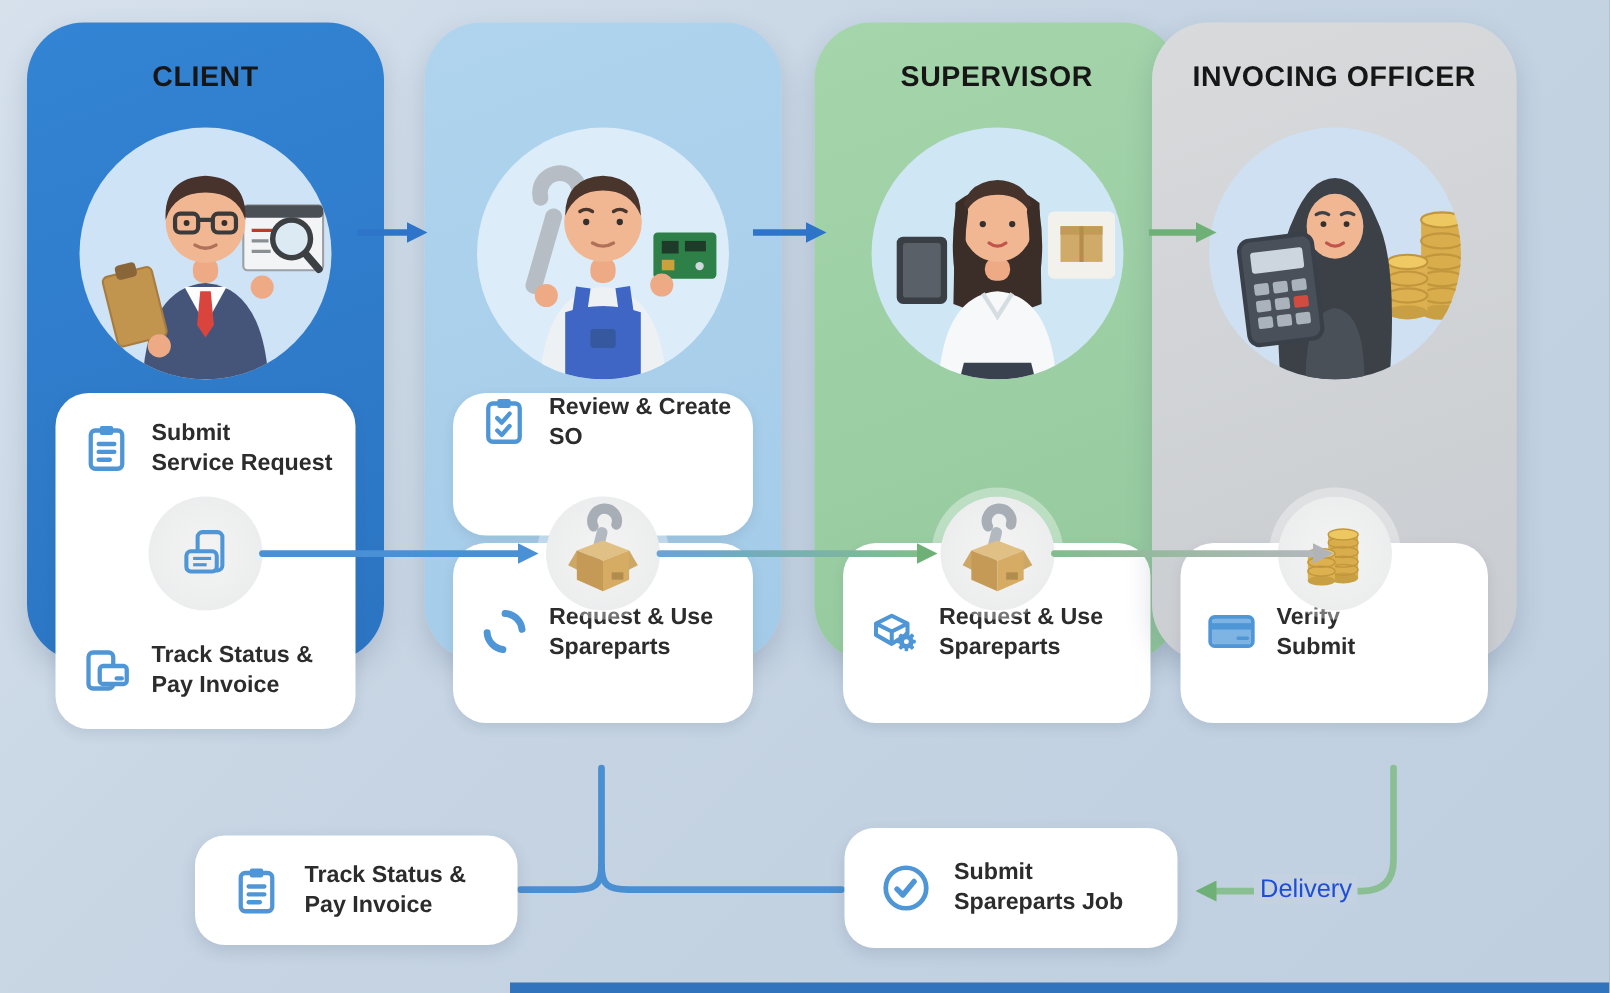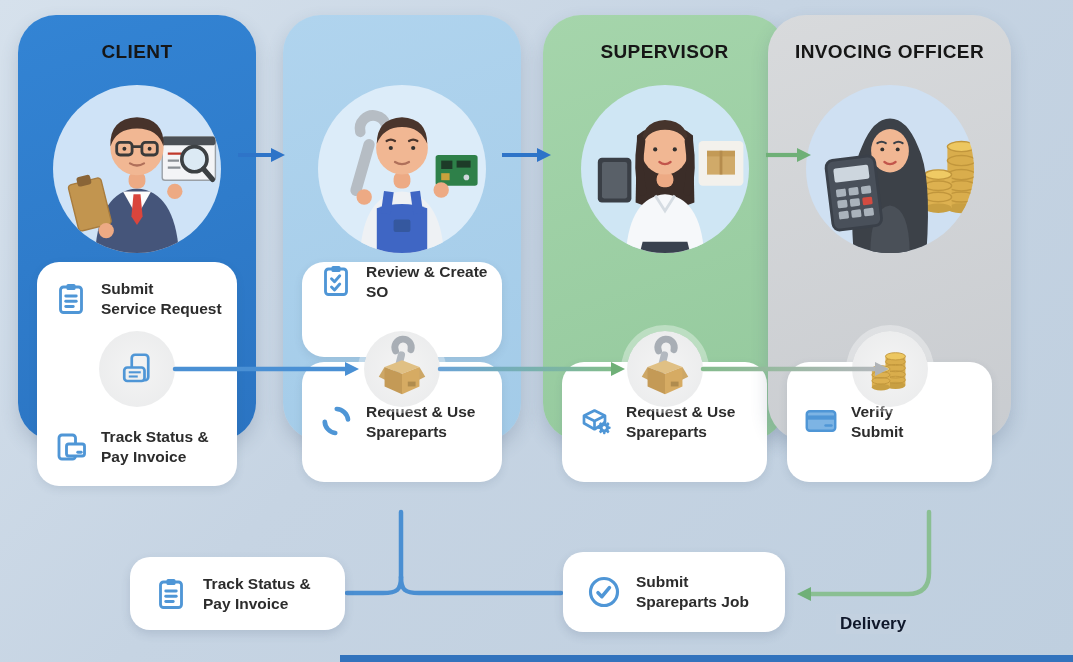--- a/index.html
+++ b/index.html
@@ -40,22 +40,22 @@
        width:76px;height:76px;border-radius:50%;background:radial-gradient(#f4f4f4,#e9eaeb);
        z-index:3;display:flex;align-items:center;justify-content:center;overflow:visible;
        box-shadow:0 0 0 6px rgba(255,255,255,.35);}
   .hub svg{overflow:visible;}
   
   #connector-layer{position:absolute;left:0;top:0;width:1073px;height:662px;z-index:4;pointer-events:none;}
   .bcard{position:absolute;background:#ffffff;border-radius:20px;z-index:5;
        box-shadow:0 4px 10px rgba(60,80,110,.16);display:flex;align-items:center;gap:13px;padding:0 14px 0 22px;}
   .bcard-left{left:130px;top:557px;width:215px;height:73px;}
   .bcard-right{left:563px;top:552px;width:222px;height:80px;}
-  .delivery-label{position:absolute;left:836px;top:614px;z-index:6;font-size:17px;font-weight:bold;
-       color:#0f172a;background:#c3d1e0;padding:0 4px;}
+  .delivery-label{position:absolute;left:836px;top:583px;z-index:6;font-size:17px;font-weight:normal;
+       color:#1d4ed8;background:#c3d1e0;padding:0 4px;}
   .bottom-bar{position:absolute;left:340px;top:655px;width:733px;height:7px;background:#3273bd;z-index:6;}
 </style>
 </head>
 <body>
 
 <div id="stage">
 
   <section class="col col-client">
     <h2 class="col-title">CLIENT</h2>
     <div class="avatar-circle av1">

